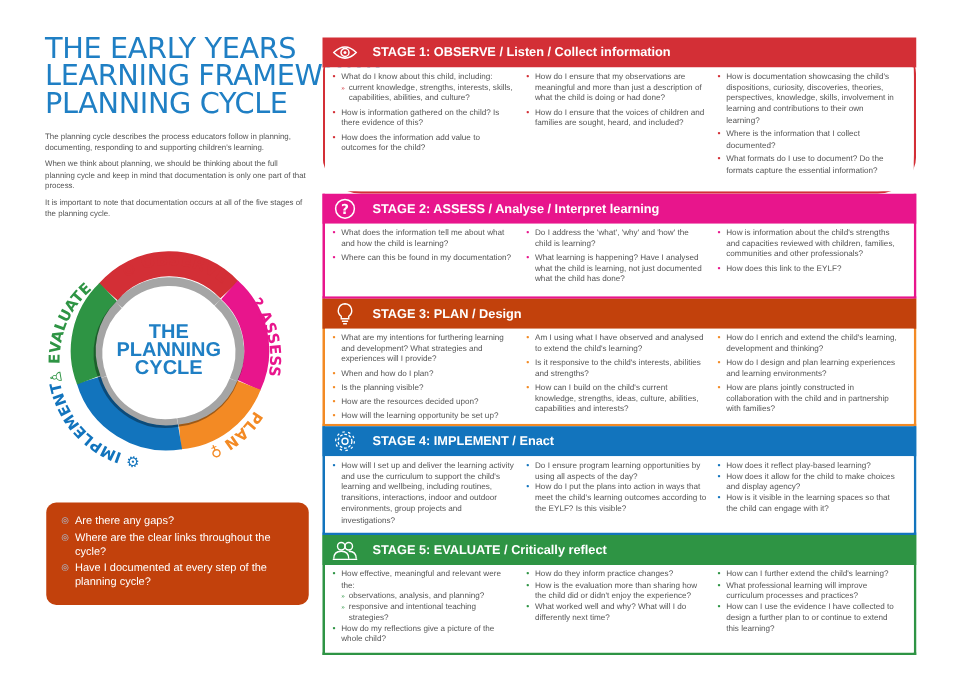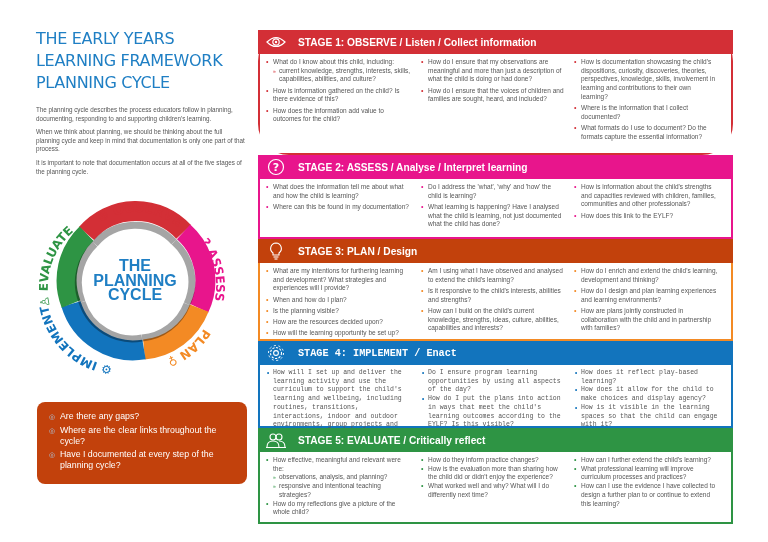--- a/index.html
+++ b/index.html
@@ -1,21 +1,21 @@
 <!DOCTYPE html>
 <html><head>
 <meta charset="utf-8">
 <style>
   * { box-sizing: border-box; margin: 0; padding: 0; }
   html, body { width: 768px; height: 542px; background: #ffffff; overflow: hidden; }
   body { font-family: "Liberation Sans", "DejaVu Sans", sans-serif; color: #555; position: relative; }
 
   
   .left { position: absolute; left: 36px; top: 28px; width: 210px; }
-  .main-title { color: #1f7fc4; font-size: 16px; line-height: 22px; font-weight: normal; letter-spacing: -0.3px; font-family: "DejaVu Sans", sans-serif; }
+  .main-title { color: #1f7fc4; font-size: 23px; line-height: 22px; font-weight: normal; letter-spacing: -0.3px; font-family: "DejaVu Sans", sans-serif; }
   .main-title div { white-space: nowrap; }
   .intro { margin-top: 12px; font-size: 6.3px; line-height: 8.6px; color: #555; }
   .intro p { margin-bottom: 5px; }
 
   
   .cycle { position: absolute; left: 18px; top: 180px; width: 230px; height: 210px; }
   .cycle svg { position: absolute; left: 0; top: 0; }
   .cycle-center { position: absolute; left: 72px; top: 79px; width: 90px; text-align: center; color: #1f7fc4; font-weight: bold; font-size: 16px; line-height: 14.5px; }
 
   
@@ -34,21 +34,21 @@
   .col:nth-child(3) { padding-left: 2px; }
   .item { display: flex; font-size: 6.5px; line-height: 8.7px; color: #555; margin-bottom: 2.5px; }
   .item.tight { margin-bottom: 0; }
   .bul { width: 7px; flex: none; font-size: 7px; line-height: 8.7px; }
   .sub { display: flex; padding-left: 7px; font-size: 6.5px; line-height: 8.7px; color: #555; }
   .sub .bul { width: 6px; font-size: 5px; }
 
   .s1 { border-color: #d32f36; border-radius: 31px; } .s1 .stage-head { background: #d32f36; } .s1 .bul { color: #d32f36; } .s1 .stage-body { height: 99px; }
   .s2 { border-color: #e8158c; } .s2 .stage-head { background: #e8158c; } .s2 .bul { color: #e8158c; } .s2 .stage-body { height: 58px; }
   .s3 { border-color: #f38a24; } .s3 .stage-head { background: #c2410c; } .s3 .bul { color: #f38a24; } .s3 .stage-body { height: 76px; }
-  .s4 { border-color: #1274bd; font-family: Liberation Mono, monospace; } .s4 .stage-head { background: #1274bd; } .s4 .bul { color: #1274bd; } .s4 .stage-body { height: 61px; }
+  .s4 { border-color: #1274bd; } .s4 .stage-head { background: #1274bd; } .s4 .bul { color: #1274bd; } .s4 .stage-body { height: 61px; }
   .s5 { border-color: #2e9444; } .s5 .stage-head { background: #2e9444; } .s5 .bul { color: #2e9444; } .s5 .stage-body { height: 70px; }
 </style>
 </head>
 <body>
 
 <div class="left">
   <h1 class="main-title">
     <div>THE EARLY YEARS</div>
     <div>LEARNING FRAMEWORK</div>
     <div>PLANNING CYCLE</div>

